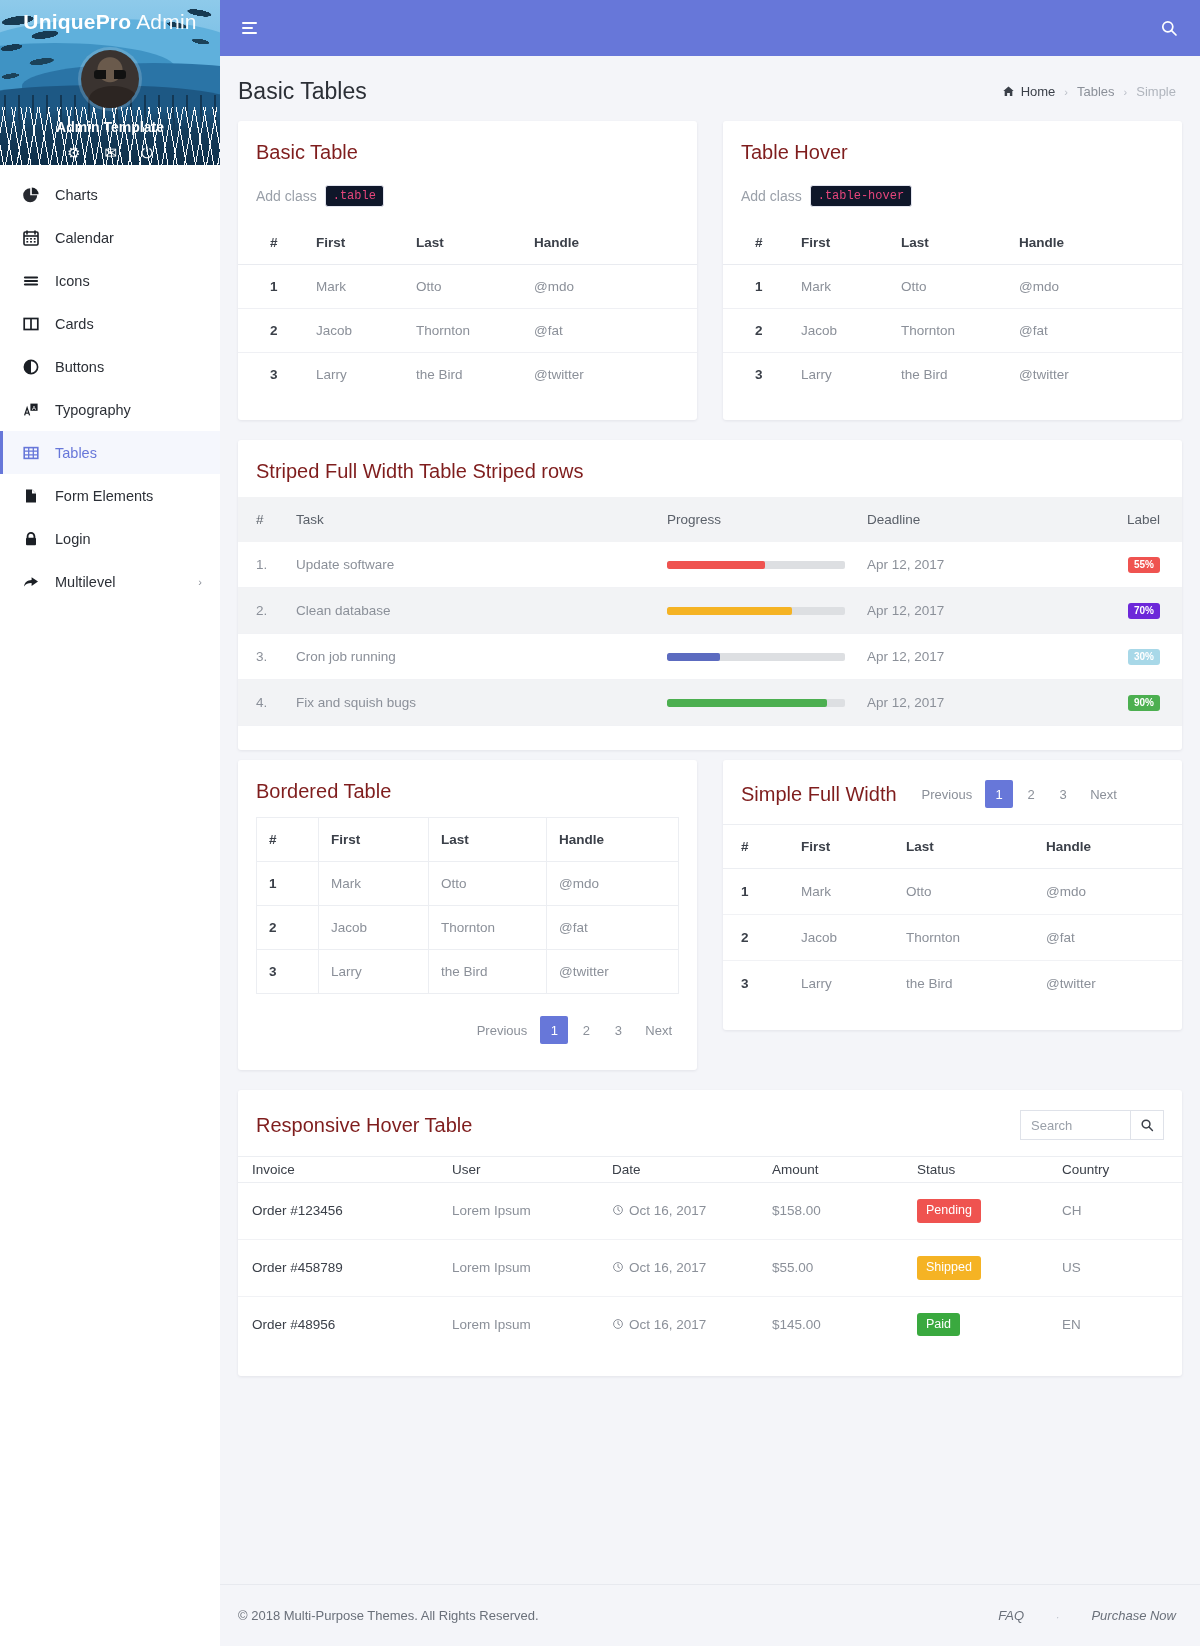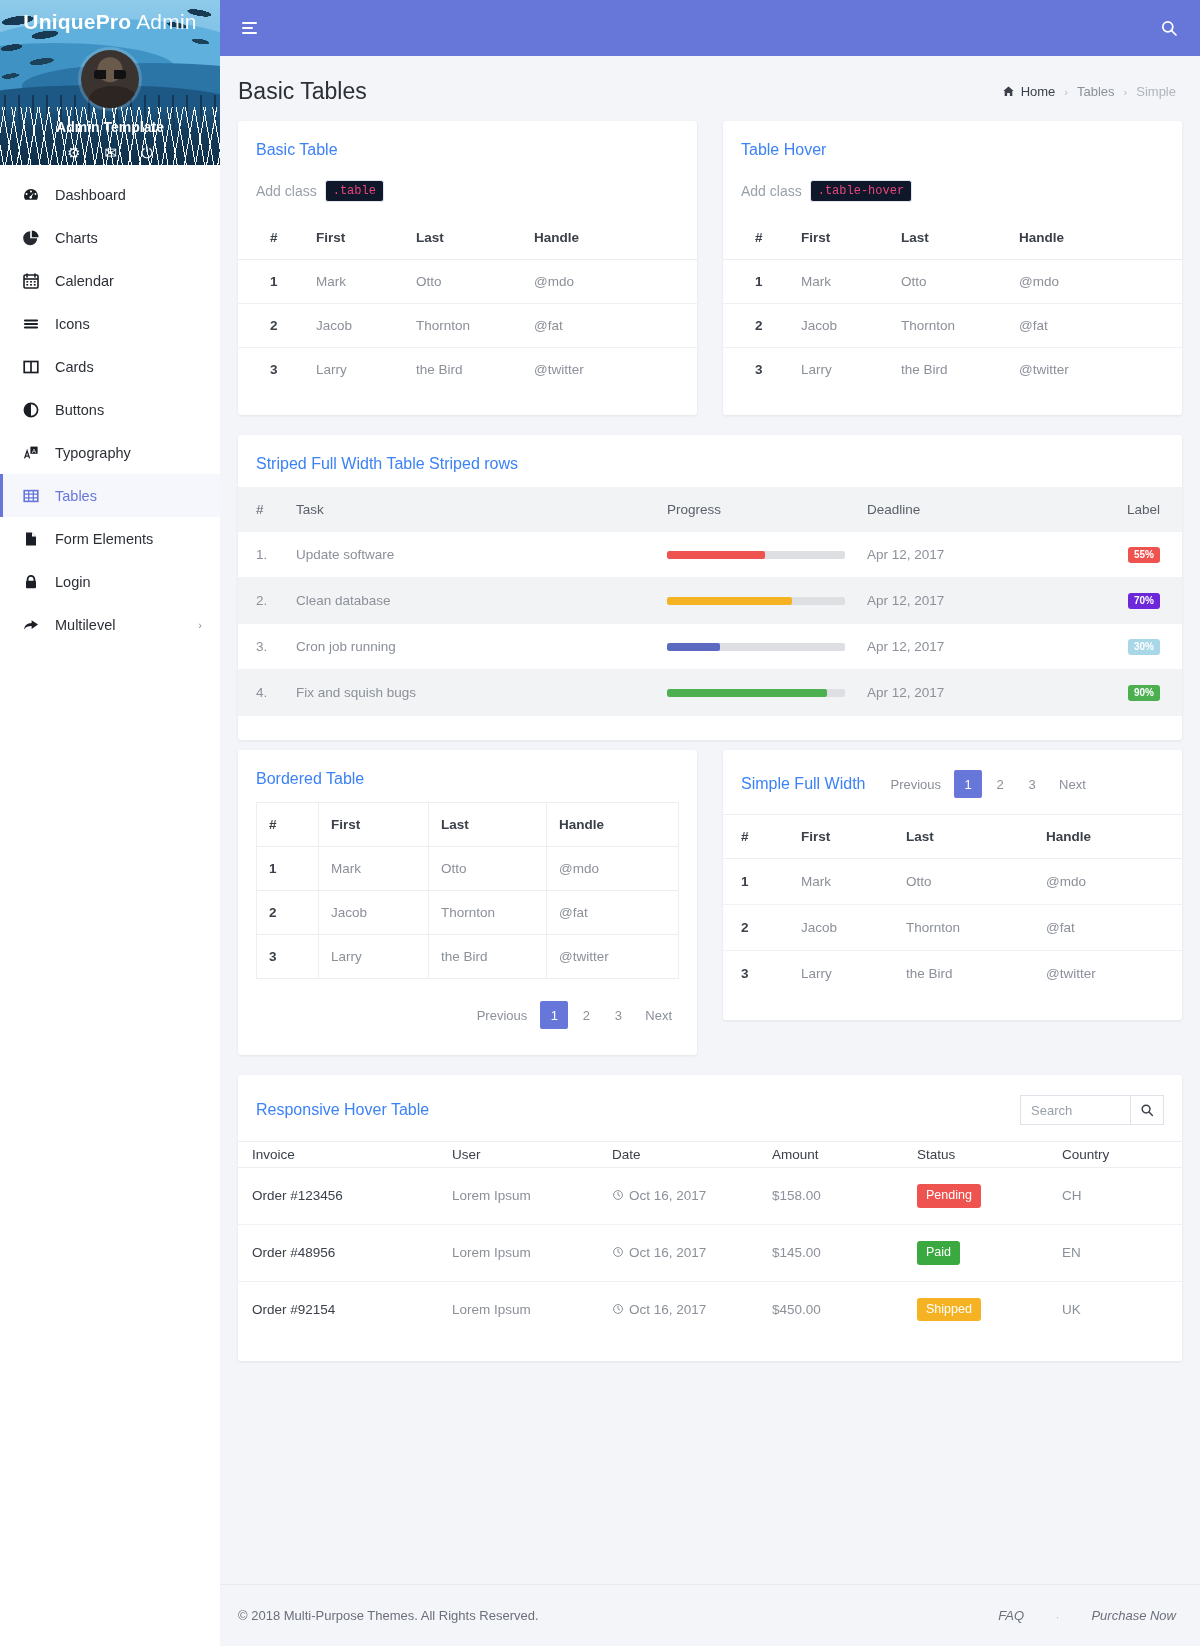--- a/index.html
+++ b/index.html
@@ -139,21 +139,21 @@
 
   .content { padding: 0 18px 10px 18px; flex: 1 1 auto; }
   .row { display: flex; gap: 26px; margin-bottom: 20px; }
   .col { flex: 1 1 0; min-width: 0; }
 
   .card {
     background: #fff; border-radius: 3px;
     box-shadow: 0 1px 3px rgba(25,30,45,.08);
   }
   .card-head { padding: 20px 18px 14px 18px; }
-  .card-title { font-size: 16px; font-weight: 400; color: #3b82f6; }
+  .card-title { font-size: 20px; font-weight: 400; color: #7f1d1d; }
   .addclass { margin-top: 21px; display: flex; align-items: center; gap: 8px; font-size: 14px; color: #9aa0a9; }
   .code-badge {
     font-family: "Liberation Mono", monospace; font-size: 12px; color: #e8467c;
     background: #0f172a; border: 1px solid #e3e5ef; border-radius: 3px;
     padding: 3px 7px;
   }
 
   table { width: 100%; border-collapse: collapse; }
   th, td { text-align: left; font-size: 13.5px; }
   .t-basic th { color: #3b4049; font-weight: 700; padding: 14px 10px; border-bottom: 1px solid #e9ebf0; }
@@ -285,28 +285,20 @@
       <div class="profile-name">Admin Template</div>
 
       <div class="profile-actions">
         <span class="pa">⚙</span>
         <span class="pa">✉</span>
         <span class="pa">⏻</span>
       </div>
     </div>
 
     <nav class="sb-menu">
-      <div class="sb-item">
-        <span class="ic">
-          <svg width="18" height="18" viewBox="0 0 18 18">
-              <path fill="currentColor" d="M9 3a7 7 0 0 0-7 7 6.9 6.9 0 0 0 1.1 3.7h11.8A6.9 6.9 0 0 0 16 10a7 7 0 0 0-7-7zm0 1.6a1 1 0 1 1 0 2 1 1 0 0 1 0-2zM4.6 7.1a1 1 0 1 1 0 2 1 1 0 0 1 0-2zm8.8 0a1 1 0 1 1 0 2 1 1 0 0 1 0-2zM11.8 6.4l-2 4.2a1.3 1.3 0 1 1-1.1-.6l3.1-3.6z"></path>
-            </svg>
-        </span>
-        <span>Dashboard</span>
-      </div>
       <div class="sb-item">
         <span class="ic">
           <svg width="18" height="18" viewBox="0 0 18 18">
               <path fill="currentColor" d="M8.2 2.2v7h7a7 7 0 1 1-7-7z" opacity=".95"></path>
               <path fill="currentColor" d="M9.8 1.4a7 7 0 0 1 6.8 6.8h-6.8z"></path>
             </svg>
         </span>
         <span>Charts</span>
       </div>
       <div class="sb-item">
@@ -724,47 +716,47 @@
                         <circle cx="9" cy="9" r="6.6" fill="none" stroke="currentColor" stroke-width="1.5"></circle>
                         <path d="M9 5.2V9l2.6 1.6" stroke="currentColor" stroke-width="1.5" fill="none" stroke-linecap="round"></path>
                       </svg></span>
                     <span>Oct 16, 2017</span>
                   </span></td>
                 <td class="c-amt">$158.00</td>
                 <td class="c-st"><span class="status" style="background: rgb(239, 83, 80);">Pending</span></td>
                 <td class="c-ctry">CH</td>
               </tr>
               <tr>
+                <td>Order #458789</td>
+                <td class="c-user">Lorem Ipsum</td>
+                <td class="c-date"><span class="datecell">
+                    <span><svg width="12" height="12" viewBox="0 0 18 18" style="display:inline-block;vertical-align:-1px">
+                        <circle cx="9" cy="9" r="6.6" fill="none" stroke="currentColor" stroke-width="1.5"></circle>
+                        <path d="M9 5.2V9l2.6 1.6" stroke="currentColor" stroke-width="1.5" fill="none" stroke-linecap="round"></path>
+                      </svg></span>
+                    <span>Oct 16, 2017</span>
+                  </span></td>
+                <td class="c-amt">$55.00</td>
+                <td class="c-st"><span class="status" style="background: rgb(245, 179, 36);">Shipped</span></td>
+                <td class="c-ctry">US</td>
+              </tr>
+              <tr>
                 <td>Order #48956</td>
                 <td class="c-user">Lorem Ipsum</td>
                 <td class="c-date"><span class="datecell">
                     <span><svg width="12" height="12" viewBox="0 0 18 18" style="display:inline-block;vertical-align:-1px">
                         <circle cx="9" cy="9" r="6.6" fill="none" stroke="currentColor" stroke-width="1.5"></circle>
                         <path d="M9 5.2V9l2.6 1.6" stroke="currentColor" stroke-width="1.5" fill="none" stroke-linecap="round"></path>
                       </svg></span>
                     <span>Oct 16, 2017</span>
                   </span></td>
                 <td class="c-amt">$145.00</td>
                 <td class="c-st"><span class="status" style="background: rgb(58, 169, 63);">Paid</span></td>
                 <td class="c-ctry">EN</td>
               </tr>
-              <tr>
-                <td>Order #92154</td>
-                <td class="c-user">Lorem Ipsum</td>
-                <td class="c-date"><span class="datecell">
-                    <span><svg width="12" height="12" viewBox="0 0 18 18" style="display:inline-block;vertical-align:-1px">
-                        <circle cx="9" cy="9" r="6.6" fill="none" stroke="currentColor" stroke-width="1.5"></circle>
-                        <path d="M9 5.2V9l2.6 1.6" stroke="currentColor" stroke-width="1.5" fill="none" stroke-linecap="round"></path>
-                      </svg></span>
-                    <span>Oct 16, 2017</span>
-                  </span></td>
-                <td class="c-amt">$450.00</td>
-                <td class="c-st"><span class="status" style="background: rgb(245, 179, 36);">Shipped</span></td>
-                <td class="c-ctry">UK</td>
-              </tr>
             </tbody>
         </table>
       </div>
 
     </div>
 
     <footer class="footer">
       <span>© 2018 Multi-Purpose Themes. All Rights Reserved.</span>
       <span class="links">
         <a>FAQ</a>

